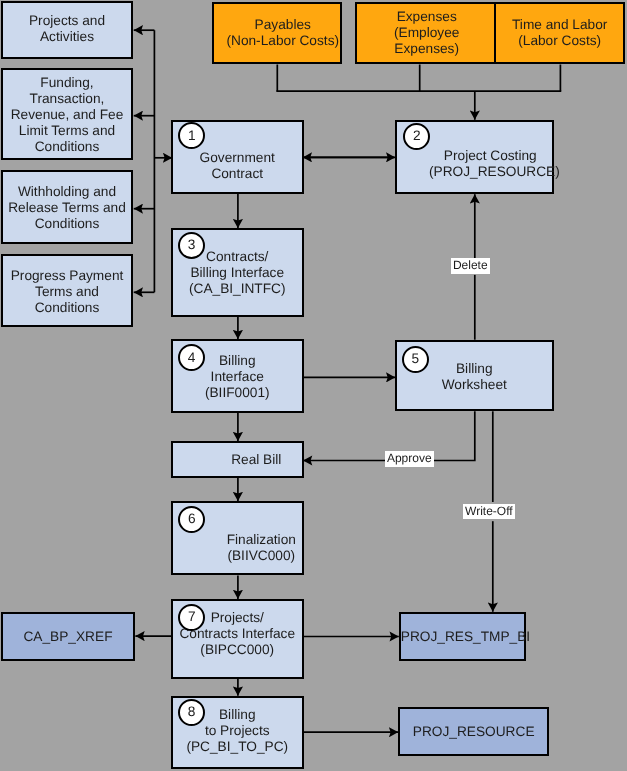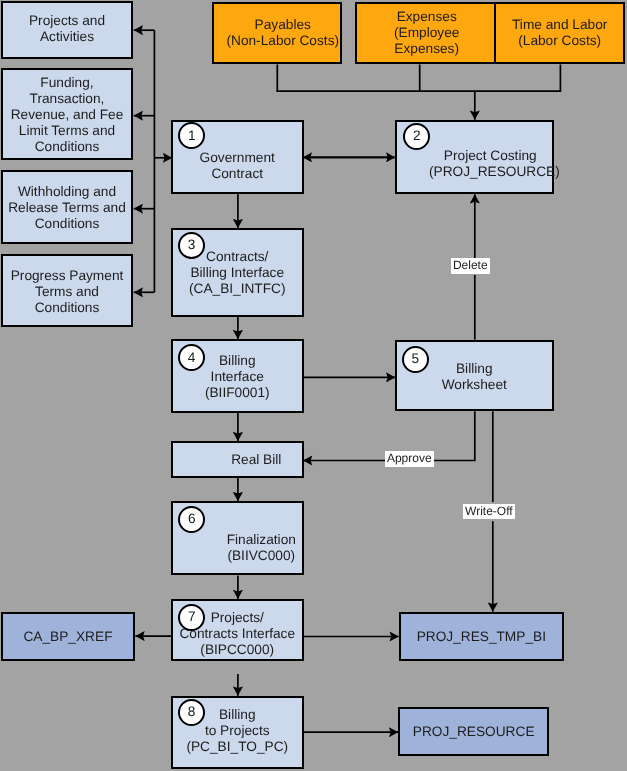--- a/index.html
+++ b/index.html
@@ -151,40 +151,40 @@
   <div class="node blue" style="left:171px;top:441.1px;width:132.5px;height:36.8px;">
     <span class="lbl" style="top:8.9px;padding-left:38px;">Real Bill</span>
   </div>
   <div class="node blue" style="left:171px;top:501.1px;width:132.5px;height:74.4px;">
     <span class="lbl" style="top:28.7px;padding-left:48px;">Finalization
 (BIIVC000)</span>
   </div>
   <div class="badge" style="left:178.2px;top:505.5px;">
     <span>6</span>
   </div>
-  <div class="node blue" style="left:171px;top:599px;width:132.5px;height:62px;">
+  <div class="node blue" style="left:171px;top:599px;width:132.5px;height:80px;">
     <span class="lbl" style="top:9.2px;">Projects/
 Contracts Interface
 (BIPCC000)</span>
   </div>
   <div class="badge" style="left:178.3px;top:603.5px;">
     <span>7</span>
   </div>
   <div class="node blue" style="left:171px;top:695.7px;width:132.5px;height:73.5px;">
     <span class="lbl" style="top:9.3px;">Billing
 to Projects
 (PC_BI_TO_PC)</span>
   </div>
   <div class="badge" style="left:178.1px;top:698.7px;">
     <span>8</span>
   </div>
   <div class="node dblue" style="left:0.8px;top:611.6px;width:134.4px;height:49px;">
     <span class="lbl" style="top:15.6px;">CA_BP_XREF</span>
   </div>
-  <div class="node dblue" style="left:398.8px;top:611.8px;width:165px;height:49.6px;">
+  <div class="node dblue" style="left:398.8px;top:611.8px;width:127px;height:49.6px;">
     <span class="lbl" style="top:15.4px;">PROJ_RES_TMP_BI</span>
   </div>
   <div class="node dblue" style="left:398.2px;top:706.7px;width:151px;height:49.7px;">
     <span class="lbl" style="top:15.3px;">PROJ_RESOURCE</span>
   </div>
 
   <div class="edgelabel" style="left:450.9px;top:258.2px;">Delete</div>
   <div class="edgelabel" style="left:384.9px;top:451.1px;">Approve</div>
   <div class="edgelabel" style="left:463.1px;top:503.9px;">Write-Off</div>
 

